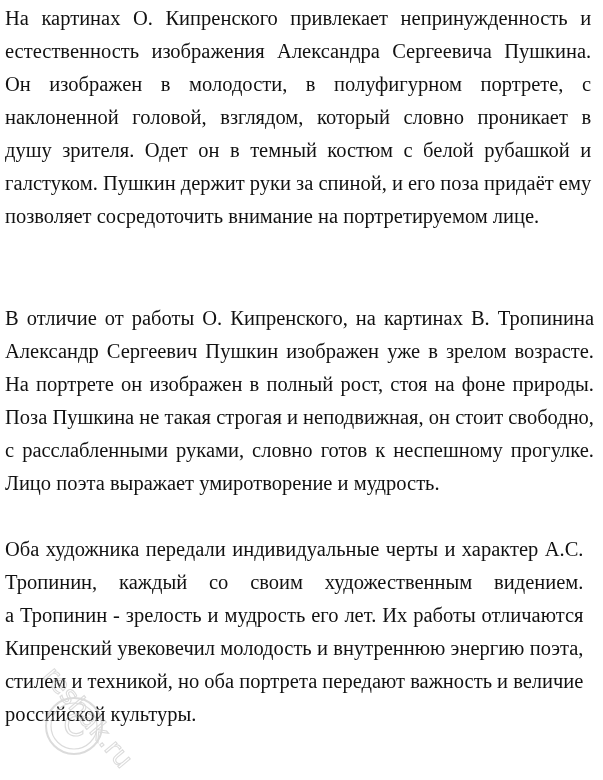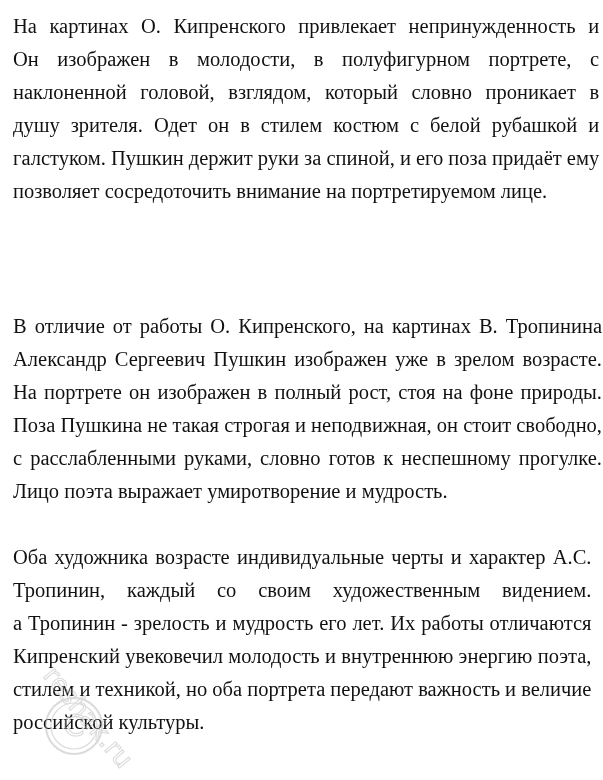--- a/index.html
+++ b/index.html
@@ -15,21 +15,21 @@
       font-family: "Liberation Serif", serif;
       color: #111111;
     }
     .page {
       position: absolute;
       left: 5px;
       top: 0;
       width: 595px;
     }
     .para {
-      margin: 8px;
+      margin: 0;
       font-size: 20.5px;
       line-height: 33px;
       text-align: justify;
       text-align-last: left;
     }
     .line {
       display: block;
       text-align: justify;
       text-align-last: justify;
       white-space: nowrap;
@@ -51,38 +51,39 @@
       pointer-events: none;
       opacity: 0.45;
     }
   </style>
 </head>
 <body>
 
 <div class="page">
   <div class="para" id="p1">
     <span class="line">На картинах О. Кипренского привлекает непринужденность и</span>
+    <span class="line">естественность изображения Александра Сергеевича Пушкина.</span>
     <span class="line">Он изображен в молодости, в полуфигурном портрете, с</span>
     <span class="line">наклоненной головой, взглядом, который словно проникает в</span>
-    <span class="line">душу зрителя. Одет он в стилем костюм с белой рубашкой и</span>
+    <span class="line">душу зрителя. Одет он в темный костюм с белой рубашкой и</span>
     <span class="line">галстуком. Пушкин держит руки за спиной, и его поза придаёт ему</span>
     <span class="line last">позволяет сосредоточить внимание на портретируемом лице.</span>
   </div>
 
   <div class="para" id="p2">
     <span class="line">В отличие от работы О. Кипренского, на картинах В. Тропинина</span>
     <span class="line">Александр Сергеевич Пушкин изображен уже в зрелом возрасте.</span>
     <span class="line">На портрете он изображен в полный рост, стоя на фоне природы.</span>
     <span class="line">Поза Пушкина не такая строгая и неподвижная, он стоит свободно,</span>
     <span class="line">с расслабленными руками, словно готов к неспешному прогулке.</span>
     <span class="line last">Лицо поэта выражает умиротворение и мудрость.</span>
   </div>
 
   <div class="para" id="p3">
-    <span class="line">Оба художника возрасте индивидуальные черты и характер А.С.</span>
+    <span class="line">Оба художника передали индивидуальные черты и характер А.С.</span>
     <span class="line">Тропинин, каждый со своим художественным видением.</span>
     <span class="line">а Тропинин - зрелость и мудрость его лет. Их работы отличаются</span>
     <span class="line">Кипренский увековечил молодость и внутреннюю энергию поэта,</span>
     <span class="line">стилем и техникой, но оба портрета передают важность и величие</span>
     <span class="line last">российской культуры.</span>
   </div>
 </div>
 
 <div class="watermark">
   <svg width="140" height="130" viewBox="0 0 140 130">

